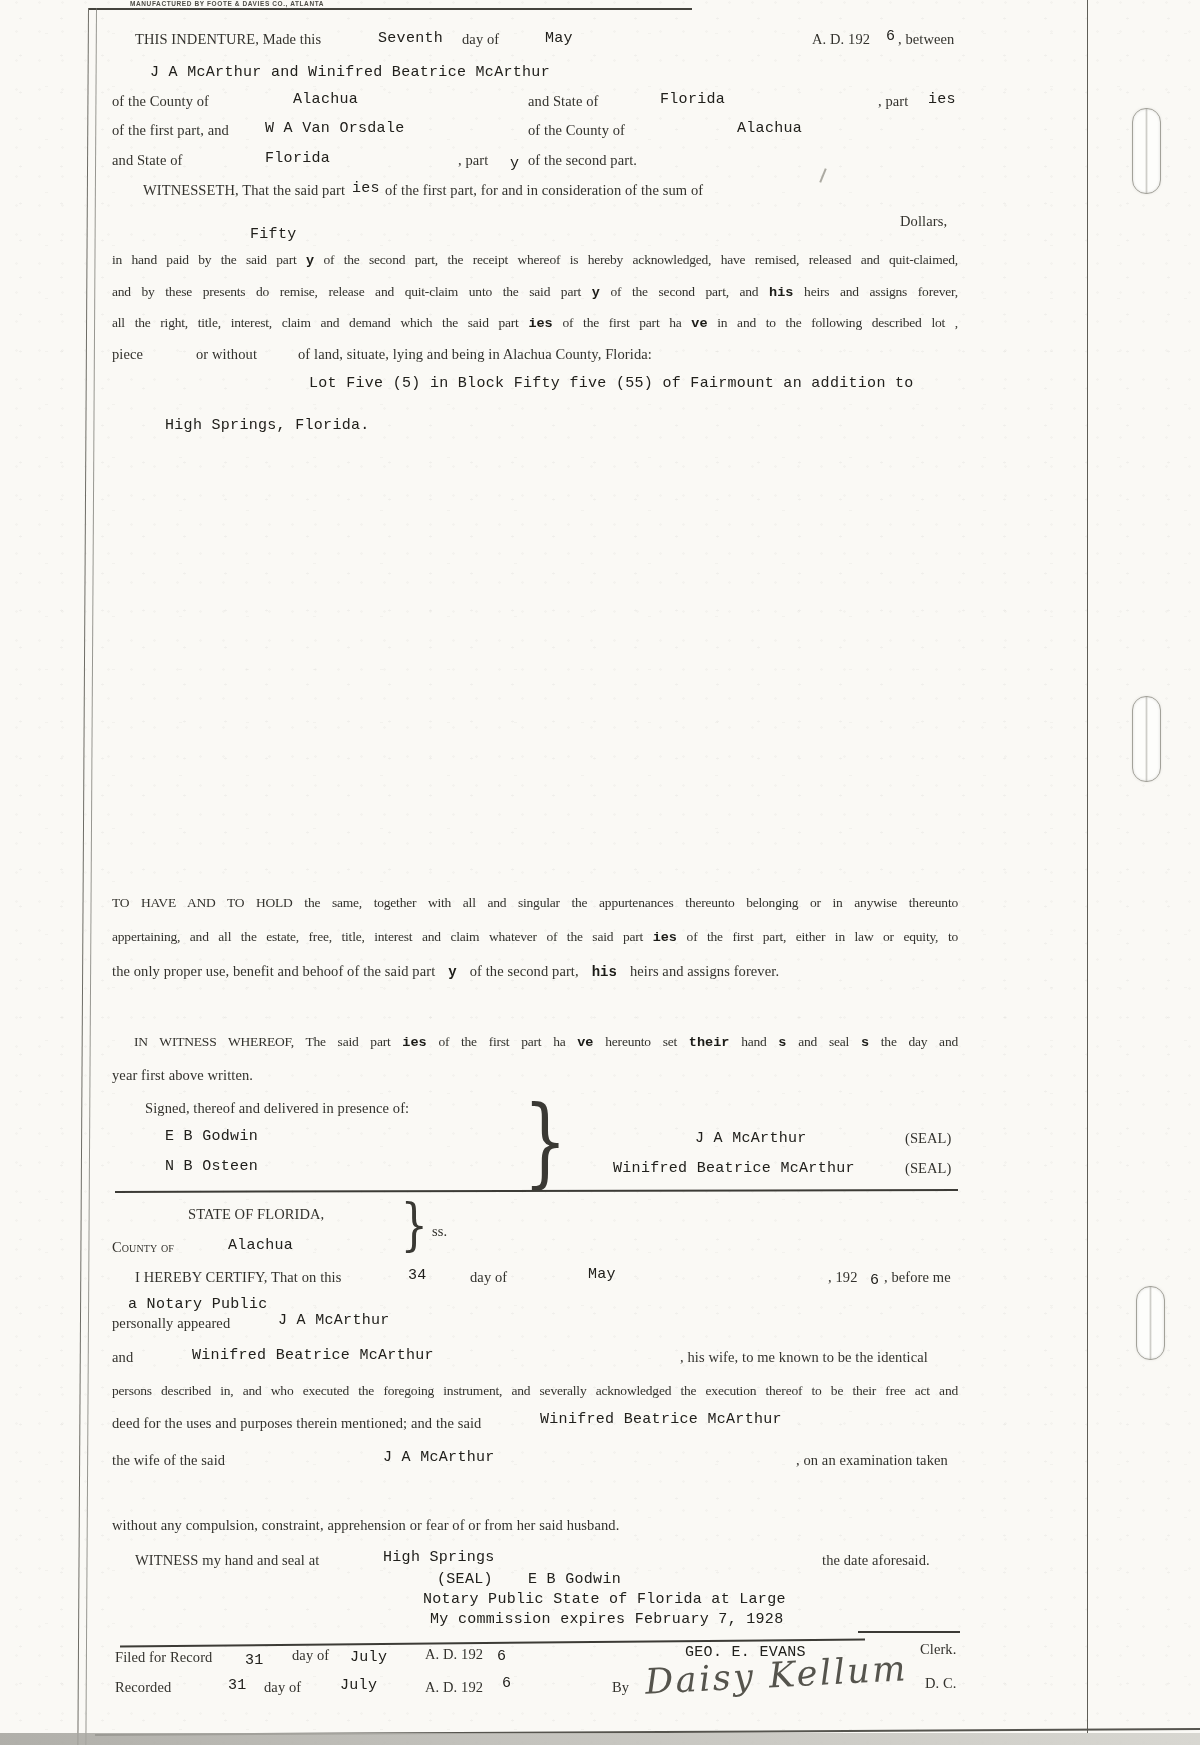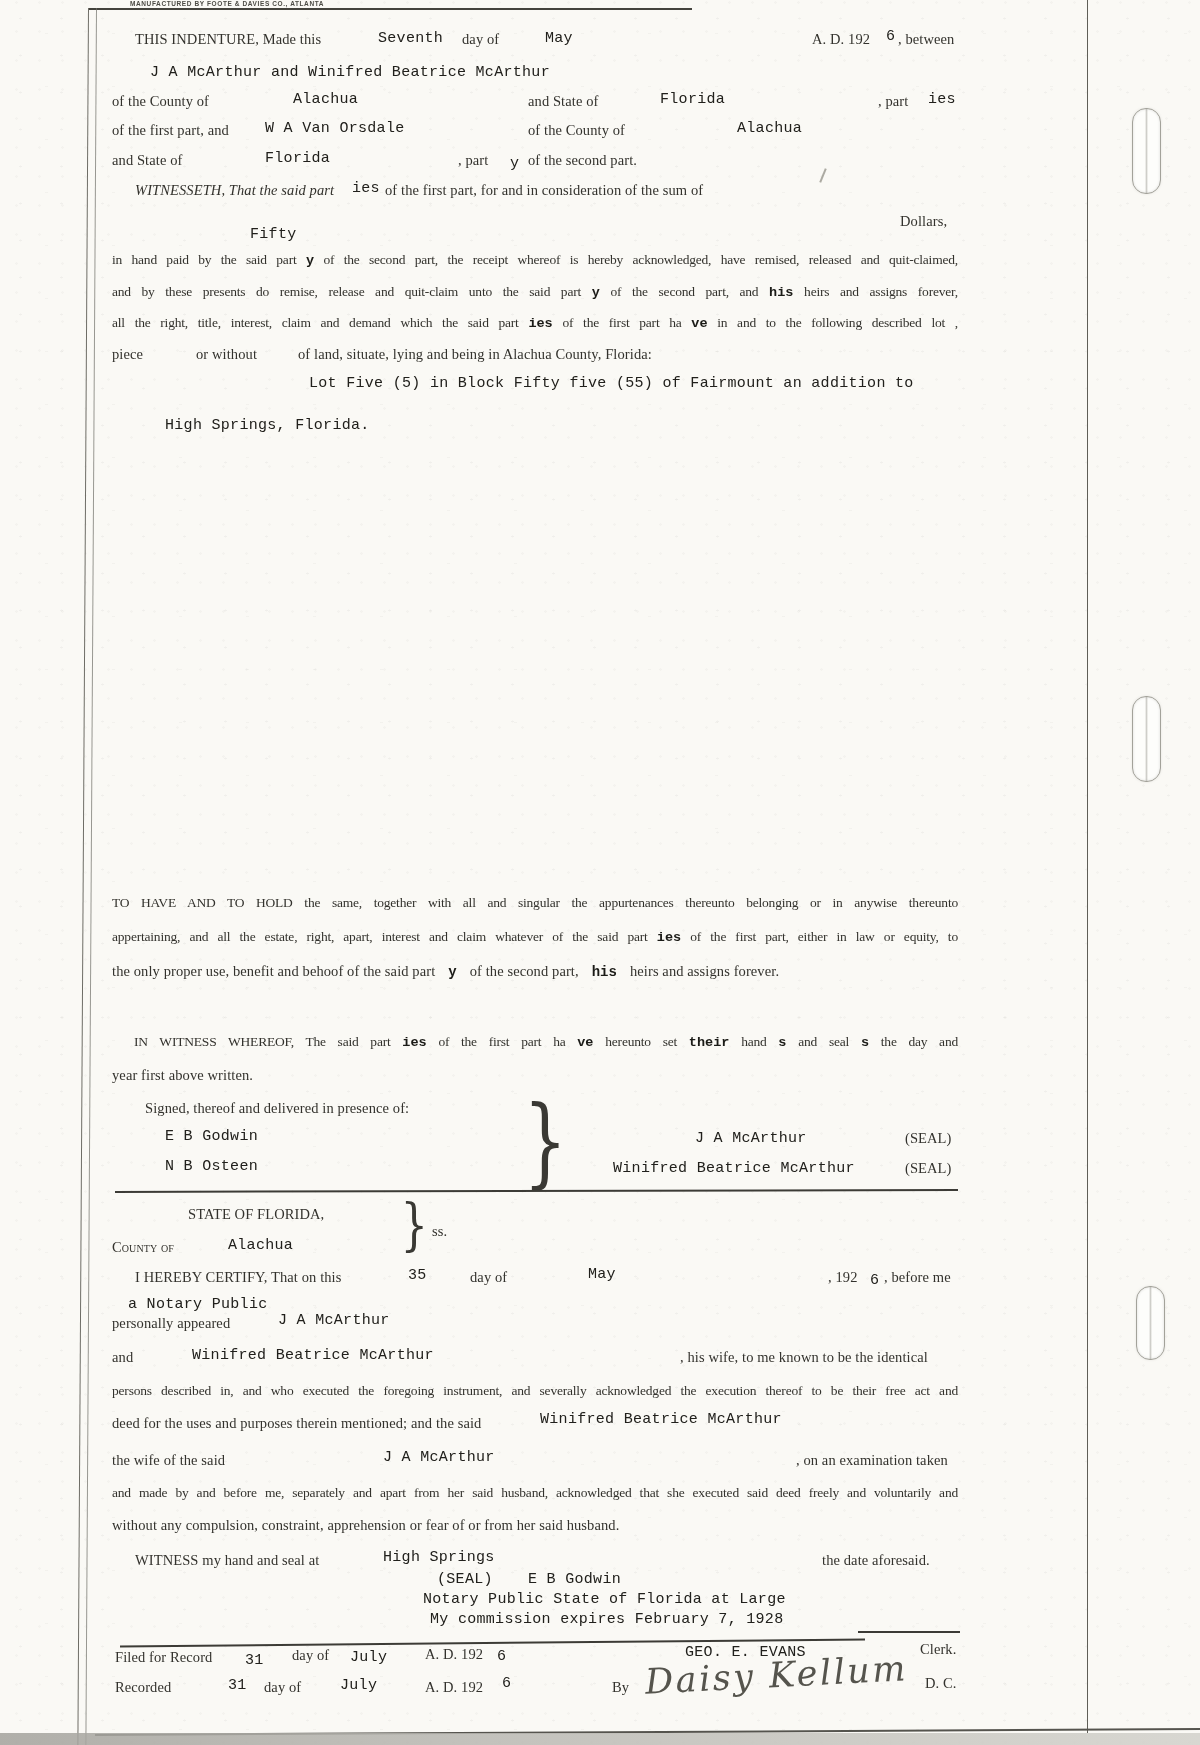--- a/index.html
+++ b/index.html
@@ -73,21 +73,21 @@
   <span class="seg p" style="left:528px;top:122px;">of the County of</span>
   <span class="seg t" style="left:737px;top:120px;">Alachua</span>
 
   <span class="seg p" style="left:112px;top:152px;">and State of</span>
   <span class="seg t" style="left:265px;top:150px;">Florida</span>
   <span class="seg p" style="left:458px;top:152px;">, part</span>
   <span class="seg t" style="left:510px;top:155px;">y</span>
   <span class="seg p" style="left:528px;top:152px;">of the second part.</span>
   <div class="penmark" style="left:822px;top:168px;"></div>
 
-  <span class="seg p" style="left:135px;top:182px;font-style:italic;">WITNESSETH, That the said part</span>
+  <span class="seg p" style="left:143px;top:182px;">WITNESSETH, That the said part</span>
   <span class="seg t" style="left:352px;top:180px;">ies</span>
   <span class="seg p" style="left:385px;top:182px;">of the first part, for and in consideration of the sum of</span>
 
   <span class="seg p" style="left:900px;top:213px;">Dollars,</span>
   <span class="seg t" style="left:250px;top:226px;">Fifty</span>
 
   <div class="jl" style="top:252px;">
     <span>in hand paid by the said part</span>
     <span class="ti">y</span>
     <span>of the second part, the receipt whereof is hereby acknowledged, have remised, released and quit-claimed,</span>
@@ -114,21 +114,21 @@
   <span class="seg p" style="left:196px;top:346px;">or without</span>
   <span class="seg p" style="left:298px;top:346px;">of land, situate, lying and being in Alachua County, Florida:</span>
 
   <span class="seg t" style="left:309px;top:375px;">Lot Five (5) in Block Fifty five (55) of Fairmount an addition to</span>
   <span class="seg t" style="left:165px;top:417px;">High Springs, Florida.</span>
 
   <div class="jl" style="top:895px;">
     <span>TO HAVE AND TO HOLD the same, together with all and singular the appurtenances thereunto belonging or in anywise thereunto</span>
   </div>
   <div class="jl" style="top:929px;">
-    <span>appertaining, and all the estate, right, apart, interest and claim whatever of the said part</span>
+    <span>appertaining, and all the estate, free, title, interest and claim whatever of the said part</span>
     <span class="ti">ies</span>
     <span>of the first part, either in law or equity, to</span>
   </div>
   <div class="flowline" style="left:112px;top:962px;">
     <span class="p">the only proper use, benefit and behoof of the said part</span>
     <span class="ti">y</span>
     <span class="p">of the second part,</span>
     <span class="ti">his</span>
     <span class="p">heirs and assigns forever.</span>
   </div>
@@ -159,21 +159,21 @@
 
   <div class="rule" style="left:115px;top:1190px;width:843px;transform:rotate(-0.12deg);"></div>
 
   <span class="seg p" style="left:188px;top:1206px;">STATE OF FLORIDA,</span>
   <div class="brace" style="left:397px;top:1198px;font-size:54px;transform:scale(0.8,1.05);">}</div>
   <span class="seg p" style="left:432px;top:1223px;">ss.</span>
   <span class="seg p pcaps" style="left:112px;top:1239px;">County of</span>
   <span class="seg t" style="left:228px;top:1237px;">Alachua</span>
 
   <span class="seg p" style="left:135px;top:1269px;">I HEREBY CERTIFY, That on this</span>
-  <span class="seg t" style="left:408px;top:1267px;">35</span>
+  <span class="seg t" style="left:408px;top:1267px;">34</span>
   <span class="seg p" style="left:470px;top:1269px;">day of</span>
   <span class="seg t" style="left:588px;top:1266px;">May</span>
   <span class="seg p" style="left:828px;top:1269px;">, 192</span>
   <span class="seg t" style="left:870px;top:1272px;">6</span>
   <span class="seg p" style="left:884px;top:1269px;">, before me</span>
 
   <span class="seg t" style="left:128px;top:1296px;">a Notary Public</span>
   <span class="seg p" style="left:112px;top:1315px;">personally appeared</span>
   <span class="seg t" style="left:278px;top:1312px;">J A McArthur</span>
 
@@ -185,23 +185,20 @@
     <span>persons described in, and who executed the foregoing instrument, and severally acknowledged the execution thereof to be their free act and</span>
   </div>
 
   <span class="seg p" style="left:112px;top:1415px;">deed for the uses and purposes therein mentioned; and the said</span>
   <span class="seg t" style="left:540px;top:1411px;">Winifred Beatrice McArthur</span>
 
   <span class="seg p" style="left:112px;top:1452px;text-align:right;">the wife of the said</span>
   <span class="seg t" style="left:383px;top:1449px;">J A McArthur</span>
   <span class="seg p" style="left:796px;top:1452px;">, on an examination taken</span>
 
-  <div class="jl" style="top:1485px;">
-    <span>and made by and before me, separately and apart from her said husband, acknowledged that she executed said deed freely and voluntarily and</span>
-  </div>
   <span class="seg p" style="left:112px;top:1517px;">without any compulsion, constraint, apprehension or fear of or from her said husband.</span>
 
   <span class="seg p" style="left:135px;top:1552px;">WITNESS my hand and seal at</span>
   <span class="seg t" style="left:383px;top:1549px;">High Springs</span>
   <span class="seg p" style="left:822px;top:1552px;">the date aforesaid.</span>
 
   <span class="seg t" style="left:437px;top:1571px;">(SEAL)</span>
   <span class="seg t" style="left:528px;top:1571px;">E B Godwin</span>
   <span class="seg t" style="left:423px;top:1591px;">Notary Public State of Florida at Large</span>
   <span class="seg t" style="left:430px;top:1611px;">My commission expires February 7, 1928</span>

